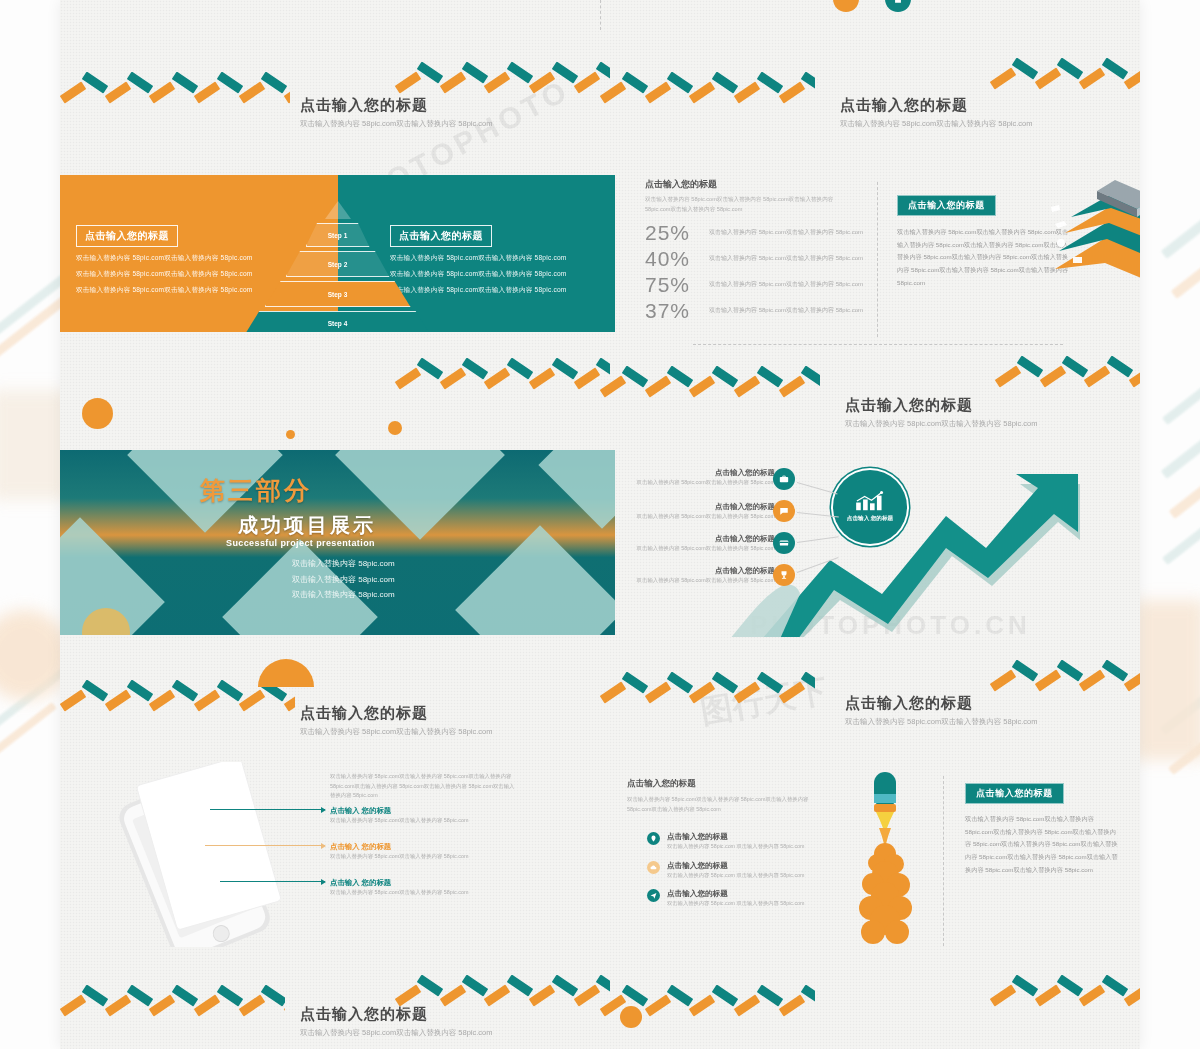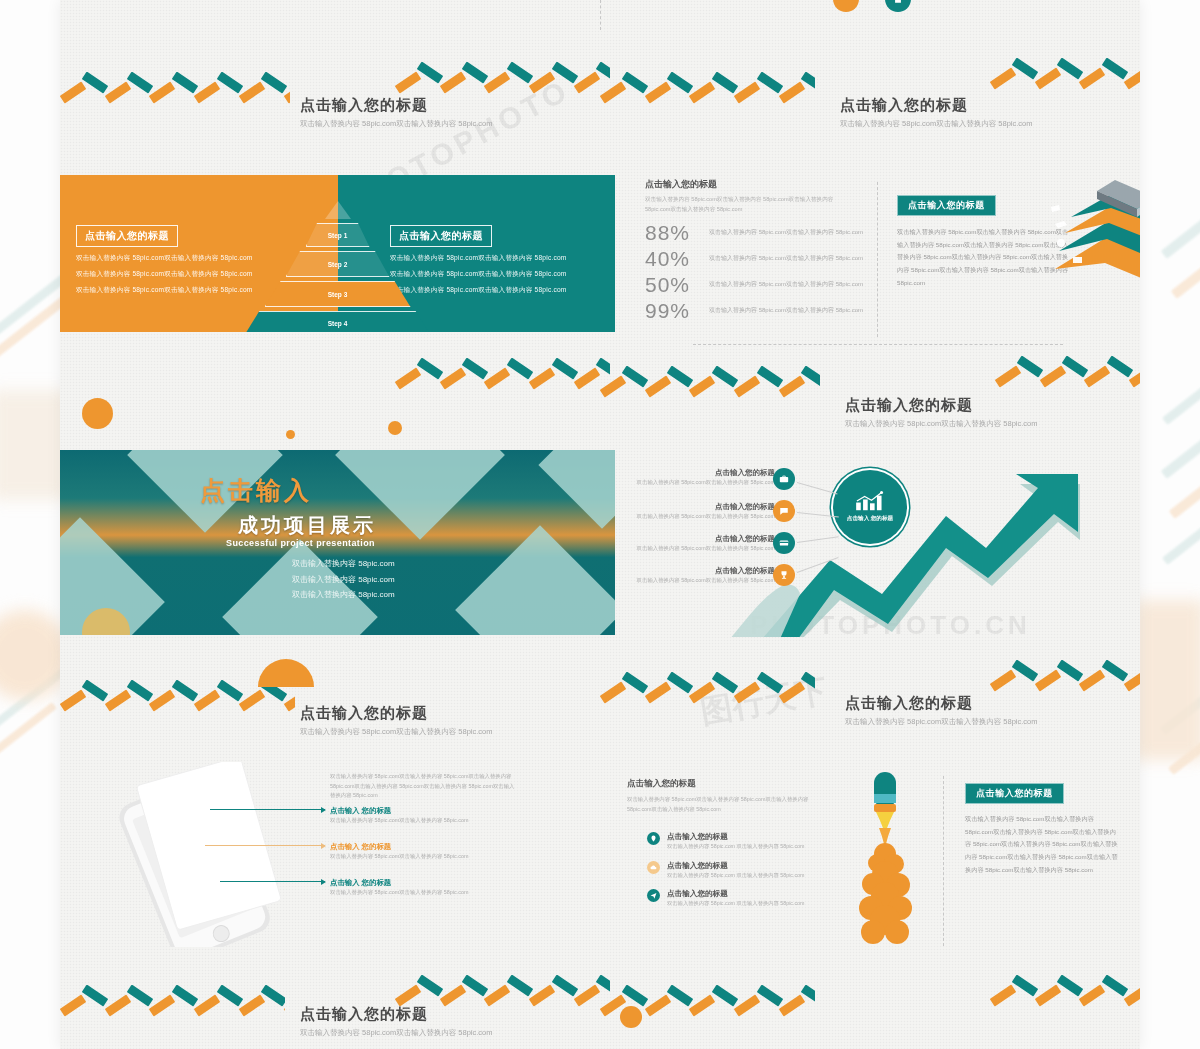--- a/index.html
+++ b/index.html
@@ -229,33 +229,33 @@
         <div class="hdr-title">点击输入您的标题</div>
         <div class="hdr-sub" style="width:205px;">双击输入替换内容 58pic.com双击输入替换内容 58pic.com</div>
       </div>
 
       <div style="position:absolute;left:40px;top:96px;width:215px;">
         <div style="font-size:9px;font-weight:bold;color:#555;">点击输入您的标题</div>
         <div style="font-size:5.6px;color:#b1b1b1;line-height:1.85;margin-top:3px;">双击输入替换内容 58pic.com双击输入替换内容 58pic.com双击输入替换内容 58pic.com双击输入替换内容 58pic.com</div>
       </div>
       <div style="position:absolute;left:40px;top:140px;width:220px;">
         <div style="display:flex;align-items:center;gap:10px;margin-bottom:5px;">
-          <div class="pct" style="width:54px;">88%</div>
+          <div class="pct" style="width:54px;">25%</div>
           <div class="pct-txt" style="flex:1;">双击输入替换内容 58pic.com双击输入替换内容 58pic.com</div>
         </div>
         <div style="display:flex;align-items:center;gap:10px;margin-bottom:5px;">
           <div class="pct" style="width:54px;">40%</div>
           <div class="pct-txt" style="flex:1;">双击输入替换内容 58pic.com双击输入替换内容 58pic.com</div>
         </div>
         <div style="display:flex;align-items:center;gap:10px;margin-bottom:5px;">
-          <div class="pct" style="width:54px;">50%</div>
+          <div class="pct" style="width:54px;">75%</div>
           <div class="pct-txt" style="flex:1;">双击输入替换内容 58pic.com双击输入替换内容 58pic.com</div>
         </div>
         <div style="display:flex;align-items:center;gap:10px;">
-          <div class="pct" style="width:54px;">99%</div>
+          <div class="pct" style="width:54px;">37%</div>
           <div class="pct-txt" style="flex:1;">双击输入替换内容 58pic.com双击输入替换内容 58pic.com</div>
         </div>
       </div>
 
       <div class="vdash" style="left:272px;top:100px;height:155px;"></div>
       <div class="hdash" style="left:88px;top:262px;width:370px;"></div>
 
       <div style="position:absolute;left:292px;top:112px;width:175px;">
         <div class="badge">点击输入您的标题</div>
         <div class="body-txt" style="margin-top:10px;">双击输入替换内容 58pic.com双击输入替换内容 58pic.com双击输入替换内容 58pic.com双击输入替换内容 58pic.com双击输入替换内容 58pic.com双击输入替换内容 58pic.com双击输入替换内容 58pic.com双击输入替换内容 58pic.com双击输入替换内容 58pic.com</div>
@@ -330,21 +330,21 @@
       <div class="sec"></div>
       <div class="dia" style="left:90px;top:-50px;width:110px;height:110px;"></div>
       <div class="dia" style="left:300px;top:-55px;width:120px;height:120px;"></div>
       <div class="dia" style="left:-40px;top:92px;width:120px;height:120px;"></div>
       <div class="dia" style="left:185px;top:112px;width:110px;height:110px;"></div>
       <div class="dia" style="left:420px;top:100px;width:120px;height:120px;"></div>
       <div class="dia" style="left:497px;top:-30px;width:90px;height:90px;"></div>
       <div style="position:absolute;left:22px;top:158px;width:48px;height:48px;border-radius:50%;background:#e8b85a;opacity:.85;"></div>
 
       <div style="position:absolute;left:140px;top:24px;">
-        <div class="sec-t1">点击输入</div>
+        <div class="sec-t1">第三部分</div>
       </div>
       <div style="position:absolute;left:178px;top:62px;">
         <div class="sec-t2">成功项目展示</div>
       </div>
       <div style="position:absolute;left:166px;top:88px;">
         <div class="sec-t3">Successful project presentation</div>
       </div>
       <div style="position:absolute;left:232px;top:106px;text-align:left;">
         <div class="sec-t4">双击输入替换内容 58pic.com</div>
         <div class="sec-t4">双击输入替换内容 58pic.com</div>

